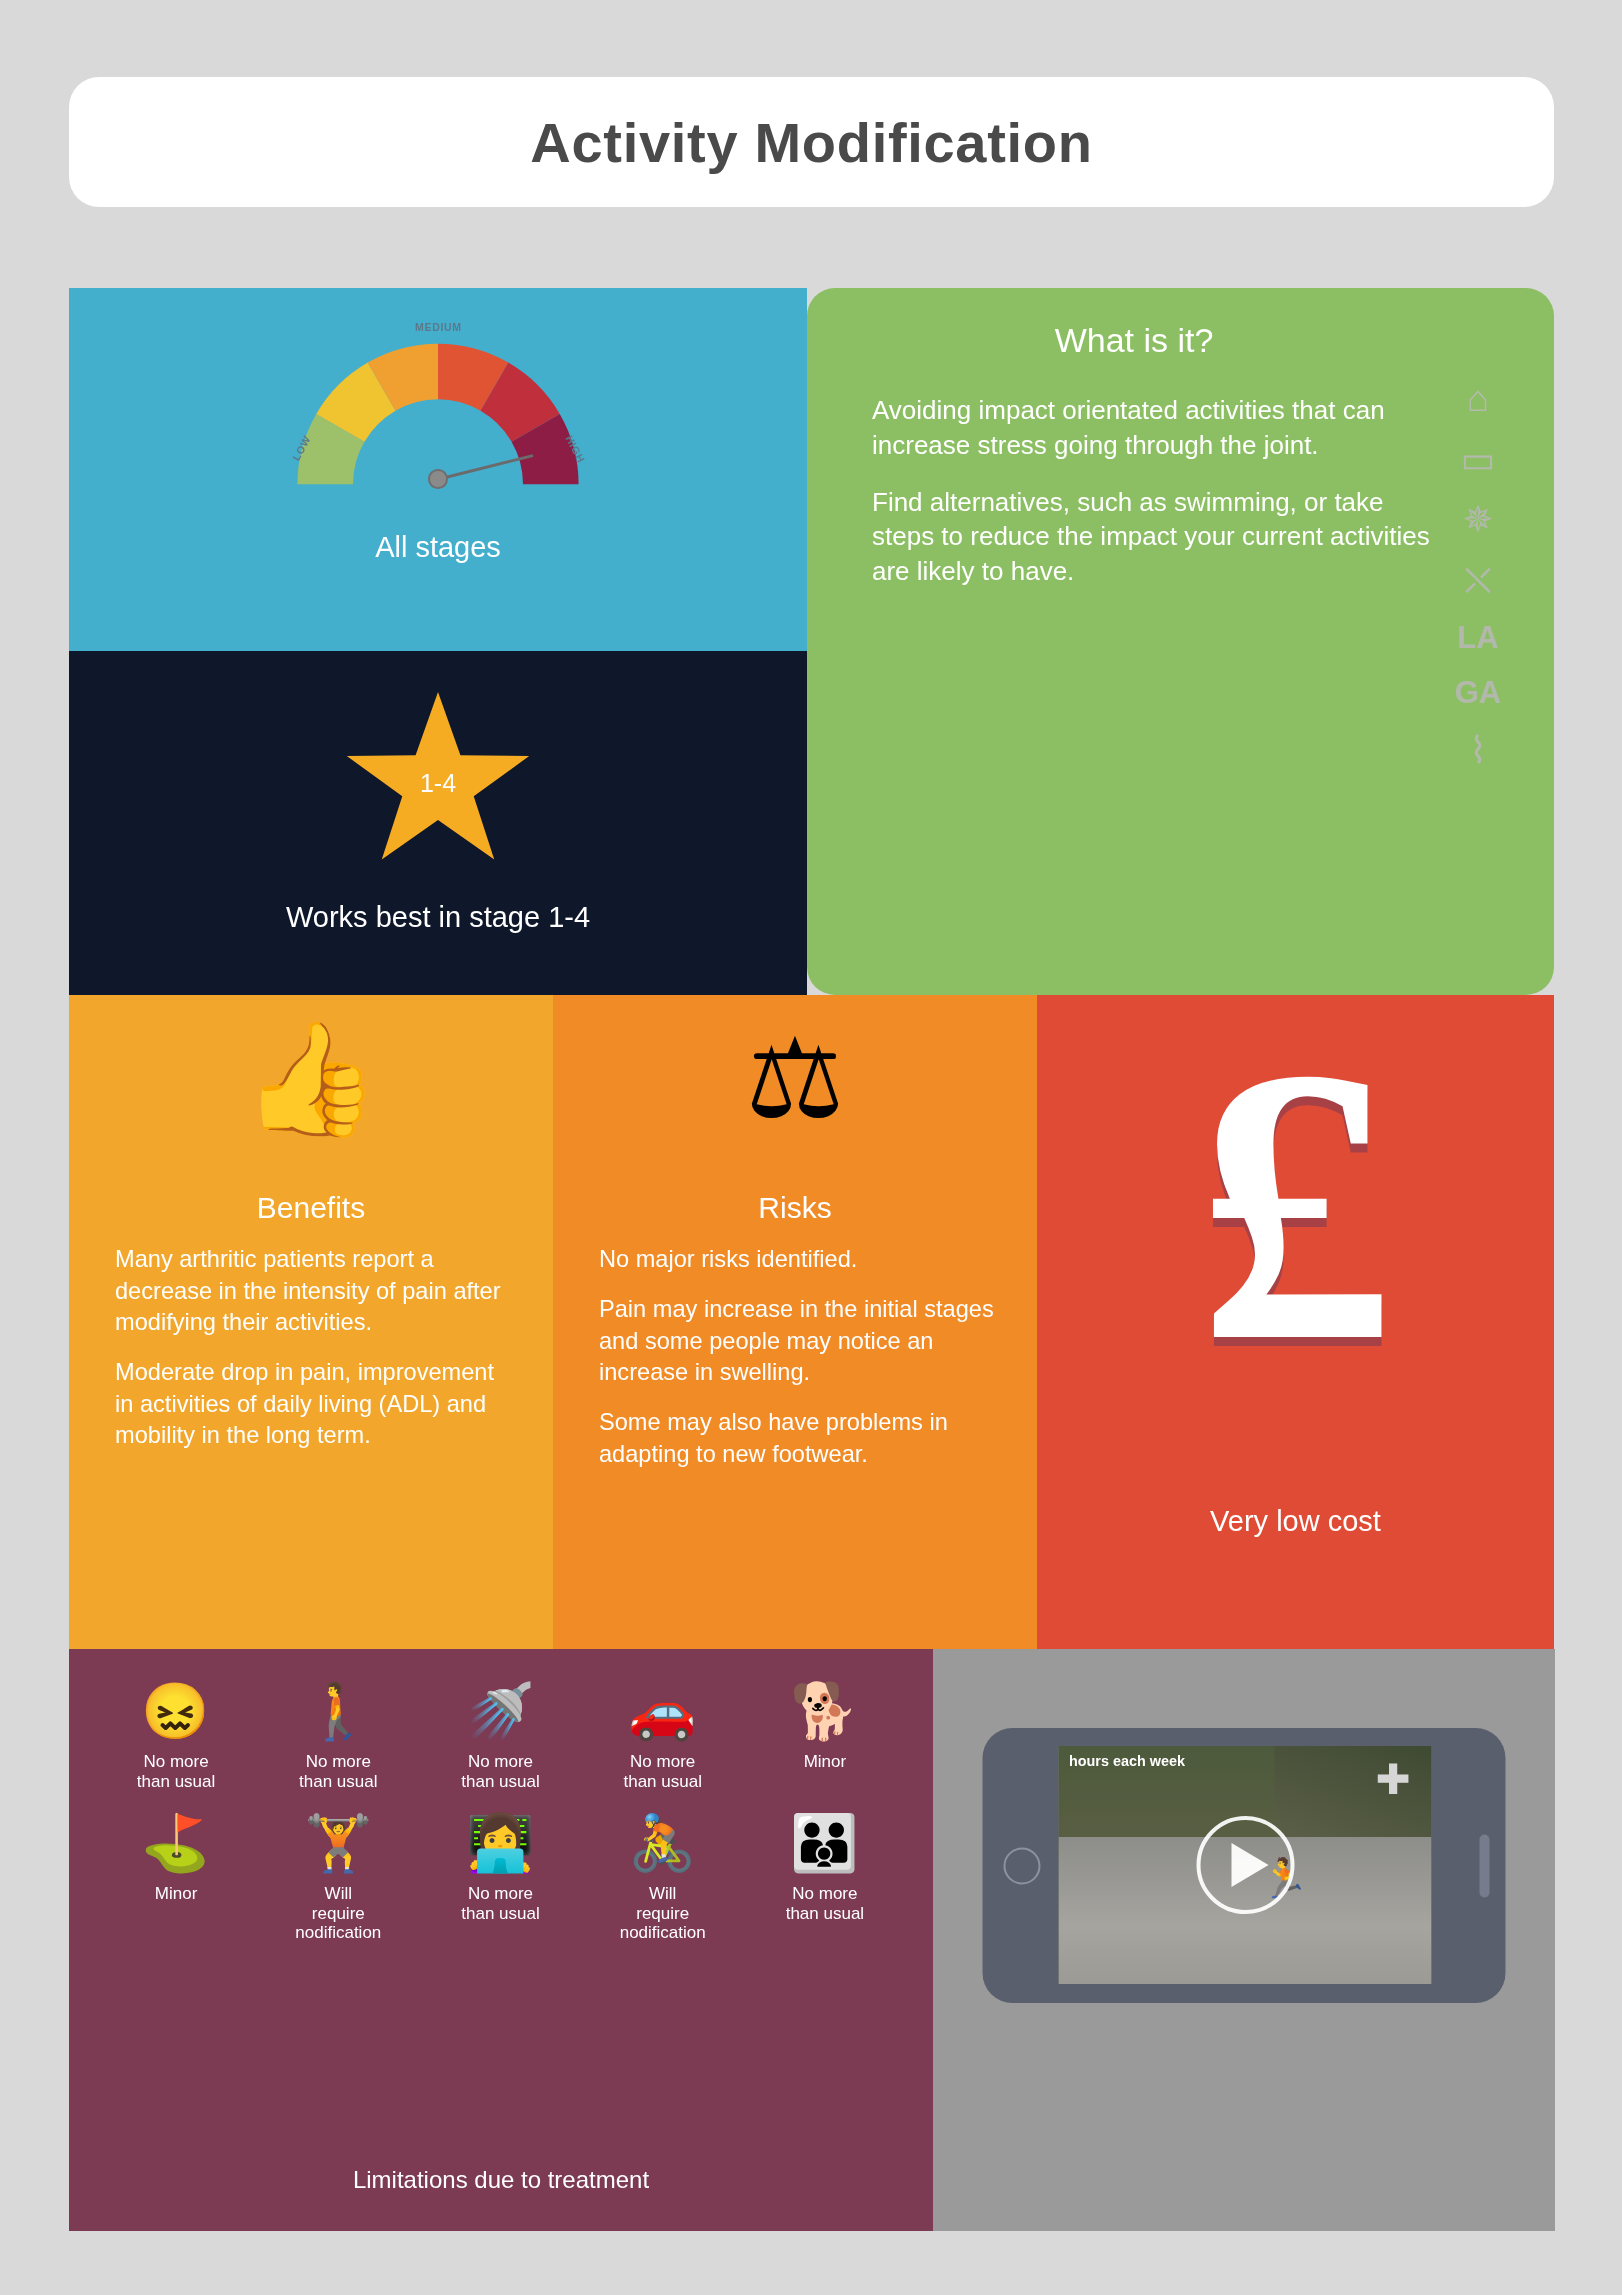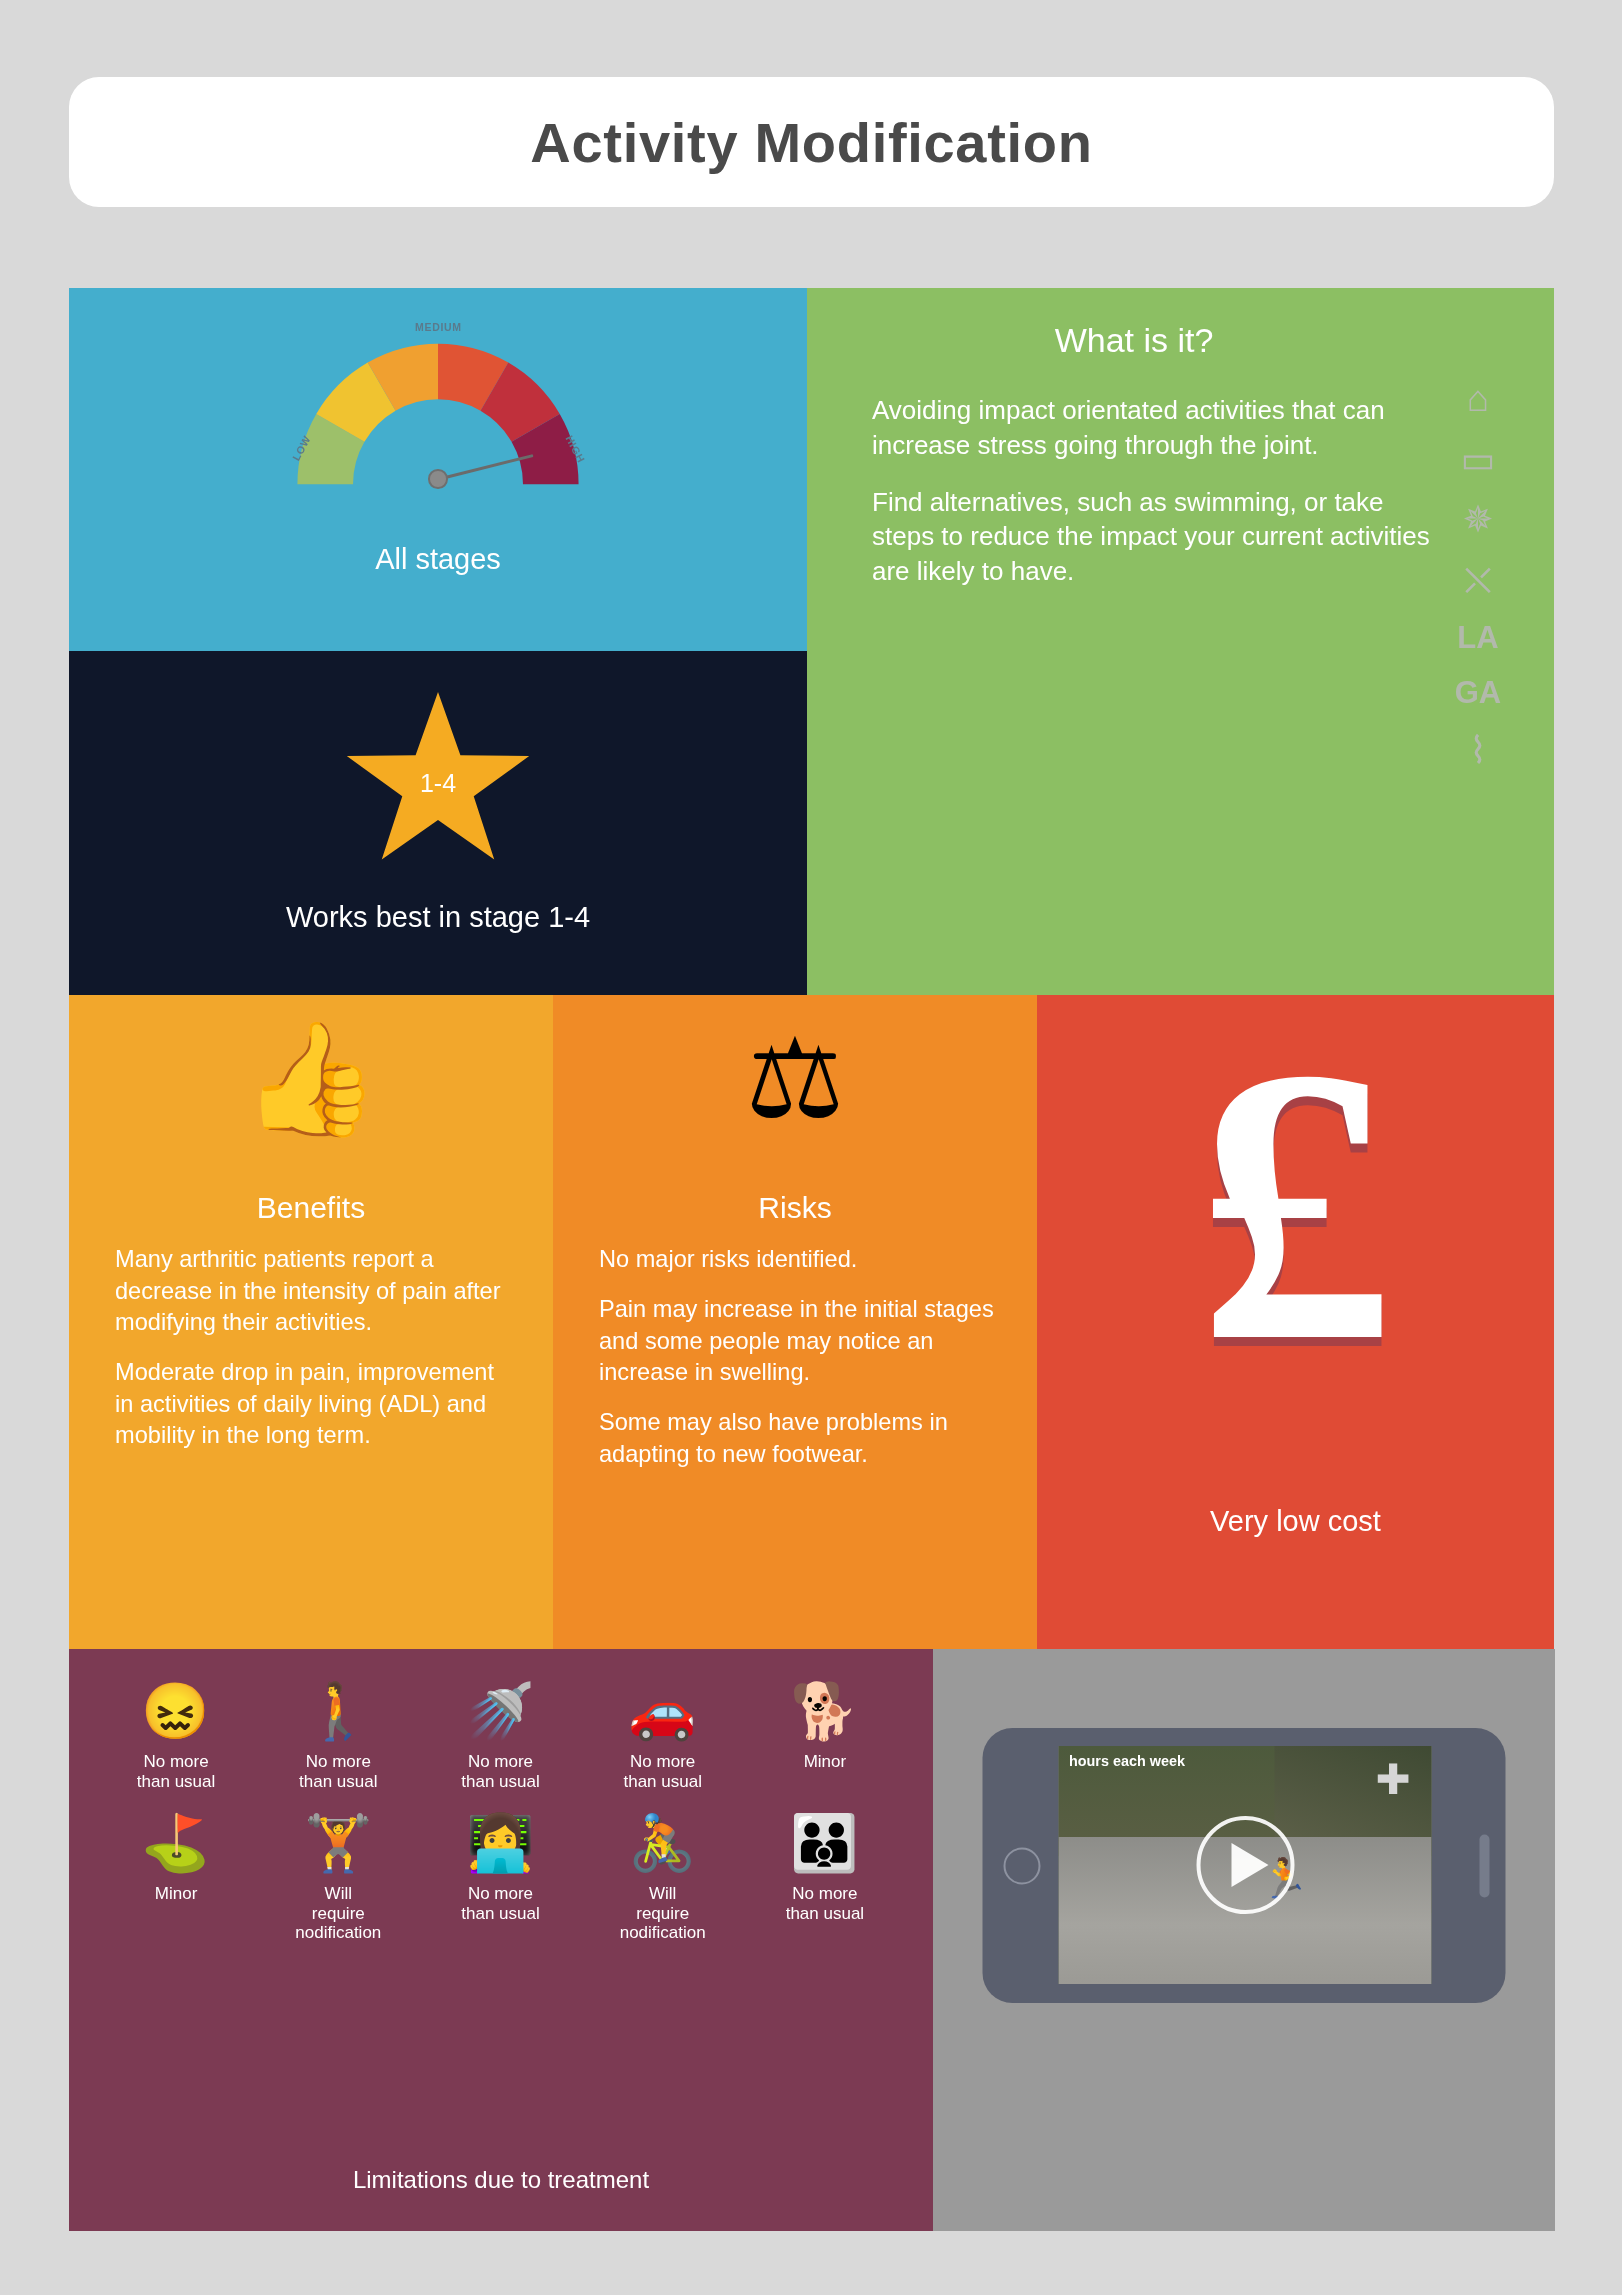--- a/index.html
+++ b/index.html
@@ -53,20 +53,21 @@
     left: 0; top: 0; width: 738px; height: 363px;
     background: #44aecd;
   }
   .p-star {
     left: 0; top: 363px; width: 738px; height: 344px;
     background: #0f172a;
   }
   .p-what {
     left: 738px; top: 0; width: 747px; height: 707px;
     background: #8cbf63;
+    border-radius: 28px;
   }
   .p-benefits {
     left: 0; top: 707px; width: 484px; height: 654px;
     background: #f2a72c;
   }
   .p-risks {
     left: 484px; top: 707px; width: 484px; height: 654px;
     background: #f08b26;
   }
   .p-cost {
@@ -123,21 +124,21 @@
   .hub {
     position: absolute;
     left: 160px;
     top: 145px;
     width: 19.6px;
     height: 19.6px;
     border-radius: 50%;
     background: #8a8a8a;
     border: 2px solid #6f6f6f;
   }
-  .cap-allstages { top: 255px; }
+  .cap-allstages { top: 243px; }
 
   
   .star-wrap {
     position: absolute;
     left: 50%;
     transform: translateX(-50%);
     top: 41px;
     width: 190px;
     height: 183px;
   }

